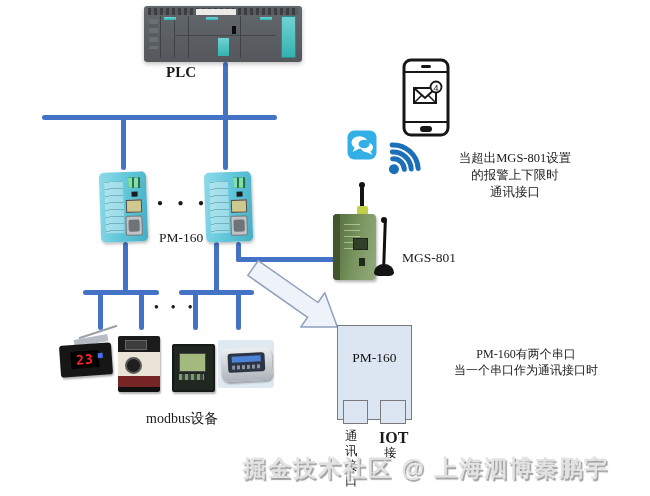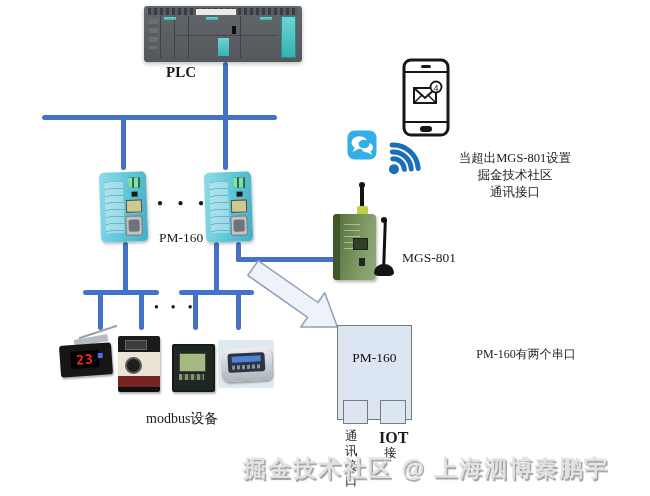--- a/index.html
+++ b/index.html
@@ -179,21 +179,21 @@
 
   <svg class="abs" style="left:382px;top:136px;transform:rotate(42deg);" width="44" height="44" viewBox="0 0 40 44">
     <circle cx="20" cy="37" r="5" fill="#1b6fb8"></circle>
     <path d="M12.2,30.2 A11,11 0 0 1 27.8,30.2" fill="none" stroke="#1b6fb8" stroke-width="5" stroke-linecap="round"></path>
     <path d="M7.3,25.3 A18,18 0 0 1 32.7,25.3" fill="none" stroke="#1b6fb8" stroke-width="5" stroke-linecap="round"></path>
     <path d="M2.5,20.3 A25,25 0 0 1 37.5,20.3" fill="none" stroke="#1b6fb8" stroke-width="5" stroke-linecap="round"></path>
   </svg>
 
   <div class="note" style="left:440px;top:150px;width:150px;font-size:12.5px;line-height:17px;">
     <div>当超出MGS-801设置</div>
-    <div>掘金技术社区</div>
+    <div>的报警上下限时</div>
     <div>通讯接口</div>
   </div>
 
   <div class="abs mgs-ant-tip"></div>
   <div class="abs mgs-ant-rod"></div>
   <div class="abs mgs-ant-base"></div>
   <div class="abs mgs-body">
     <div class="abs mgs-edge"></div>
     <div class="abs mgs-lines"></div>
     <div class="abs mgs-disp"></div>
@@ -239,17 +239,18 @@
     <div class="abs" style="left:0;right:0;top:24px;text-align:center;font-size:13.5px;">PM-160</div>
   </div>
   <div class="pmport" style="left:343px;top:400px;"></div>
   <div class="pmport" style="left:380px;top:400px;width:24px;"></div>
   <div class="lbl" style="left:345px;top:429px;width:16px;font-size:12.5px;line-height:15px;word-break:break-all;">通讯接口</div>
   <div class="lbl" style="left:379px;top:429px;font-size:16px;font-weight:bold;">IOT</div>
   <div class="lbl" style="left:384px;top:445px;font-size:12.5px;">接</div>
 
   <div class="note" style="left:428px;top:347px;width:196px;font-size:12px;line-height:15.5px;">
     <div>PM-160有两个串口</div>
+    <div>当一个串口作为通讯接口时</div>
   </div>
 
   <div class="abs wm">掘金技术社区 @ 上海泗博秦鹏宇</div>
 
 </div>
 
 </body></html>

